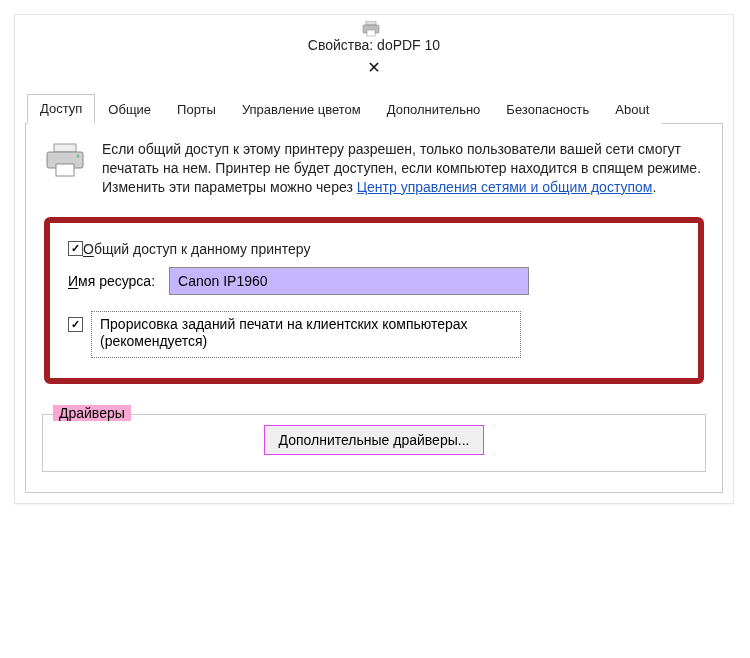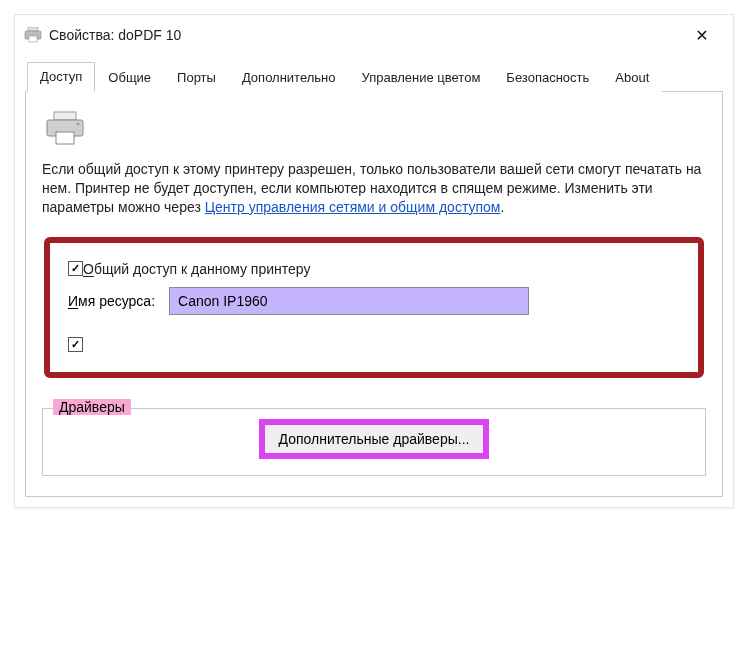--- a/index.html
+++ b/index.html
@@ -12,20 +12,21 @@
     .window {
       width: 720px;
       border: 1px solid #e5e5e5;
       background: #fff;
       box-shadow: 0 1px 2px rgba(0,0,0,0.06);
     }
     
     .titlebar {
       display: flex; align-items: center;
       padding: 6px 8px 2px 8px;
+      flex-direction: column;
     }
     .printer-icon {
       width: 20px; height: 16px; margin-right: 6px;
       display: inline-block; position: relative;
     }
     .printer-icon svg { display:block; }
     .title-text { flex: 1; font-size: 14px; color: #222; }
     .close-x {
       width: 46px; height: 28px; display:flex; align-items:center;
       justify-content:center; font-size: 16px; color:#111;
@@ -54,21 +55,21 @@
       z-index: 2;
       border-bottom: 1px solid #fff;
     }
     
     .tabbody {
       border: 1px solid #c9c9c9;
       border-top: none;
       margin: 0 10px 10px 10px;
       padding: 16px 16px 20px 16px;
     }
-    .info-row { display:flex; align-items:flex-start; gap:14px; margin-bottom: 20px; flex-direction: column; }
+    .info-row { display:flex; align-items:flex-start; gap:14px; margin-bottom: 20px; }
     .big-printer { width: 46px; height: 36px; flex-shrink:0; margin-top:2px; }
     .info-text { font-size: 14px; line-height: 1.35; color: #222; }
     .info-text a { color:#1a55c6; text-decoration: underline; cursor:pointer; }
 
     .redbox {
       border: 6px solid #a31e22;
       border-radius: 6px;
       padding: 18px 18px 20px 18px;
       margin: 6px 2px 30px 2px;
     }
@@ -109,21 +110,21 @@
       margin-top: 14px;
     }
     .group-legend {
       position:absolute; top:-10px; left:10px;
       background:#f9a8d4; padding: 0 6px;
       font-size:14px;
     }
     .group-text { font-size:14px; line-height:1.4; margin:6px 4px 16px 4px; }
     .btn-row { display:flex; justify-content:center; }
     .win-btn {
-      border: 6px solid #d946ef;
+      border: 1px solid #d946ef;
       background: #efefef;
       padding: 6px 14px;
       font-size: 14px; font-family: inherit;
       cursor: default;
     }
   </style>
 </head>
 <body>
 
 <div class="window">
@@ -136,22 +137,22 @@
       </svg>
     </span>
     <span class="title-text">Свойства: doPDF 10</span>
     <div class="close-x">✕</div>
   </div>
 
   <div class="tabstrip">
     <div class="tab active">Доступ</div>
     <div class="tab">Общие</div>
     <div class="tab">Порты</div>
+    <div class="tab">Управление цветом</div>
     <div class="tab">Дополнительно</div>
-    <div class="tab">Управление цветом</div>
     <div class="tab">Безопасность</div>
     <div class="tab">About</div>
   </div>
 
   <div class="tabbody">
 
     <div class="info-row">
       <div class="big-printer">
         <svg viewBox="0 0 46 36" width="46" height="36">
           <rect x="12" y="2" width="22" height="8" fill="#eeeeee" stroke="#9a9a9a"></rect>
@@ -171,20 +172,21 @@
         <span class="chk-label"><span class="mnem">О</span><span>бщий доступ к данному принтеру</span></span>
       </div>
       <div class="name-row">
         <span class="name-label"><span class="mnem">И</span><span>мя ресурса:</span></span>
         <input class="textinput" value="Canon IP1960" style="">
       </div>
       <div class="render-row">
         <div class="render-chk-col">
             <div class="chk on"></div>
           </div>
+        <div class="dotted-box">Прорисовка заданий печати на клиентских компьютерах (рекомендуется)</div>
       </div>
     </div>
 
     <div class="groupbox">
       <div class="group-legend">Драйверы</div>
       <div class="btn-row">
         <button class="win-btn">Дополнительные драйверы...</button>
       </div>
     </div>
 

